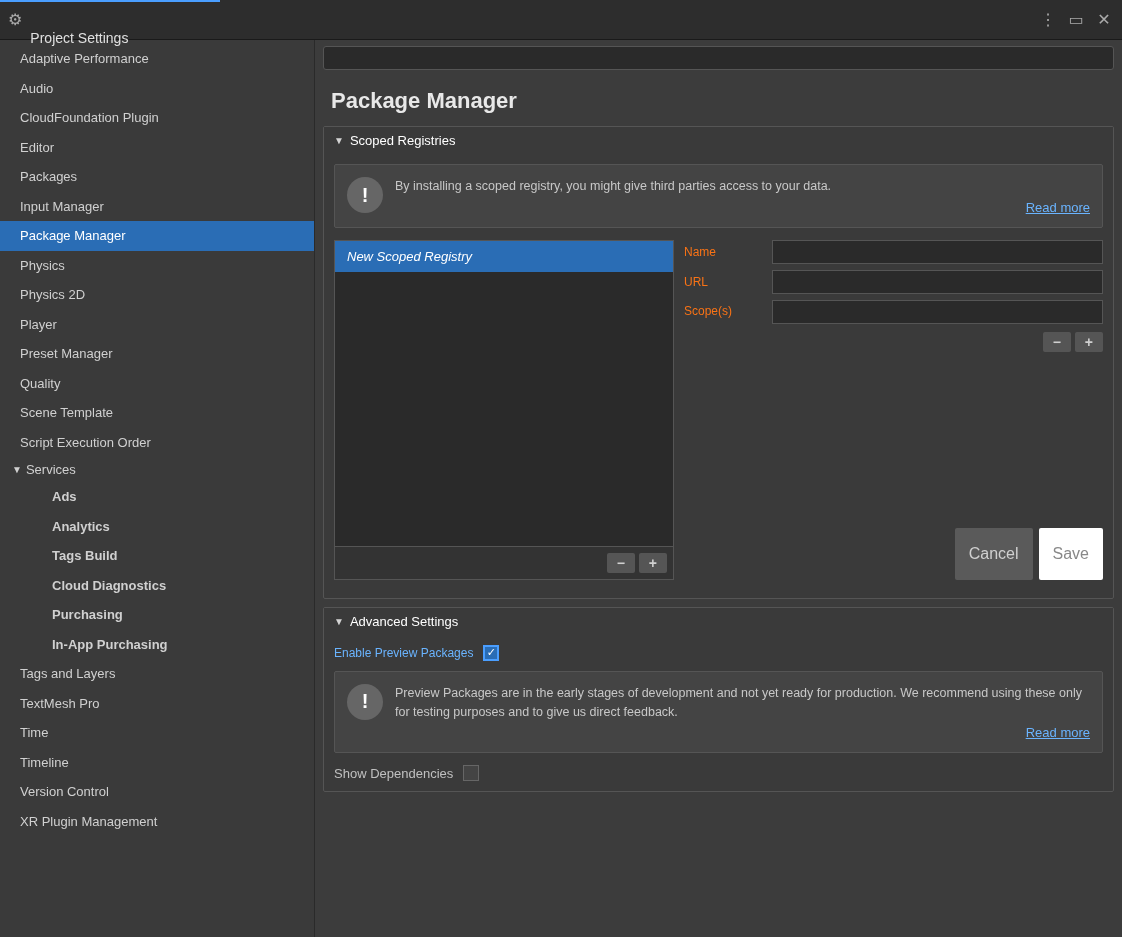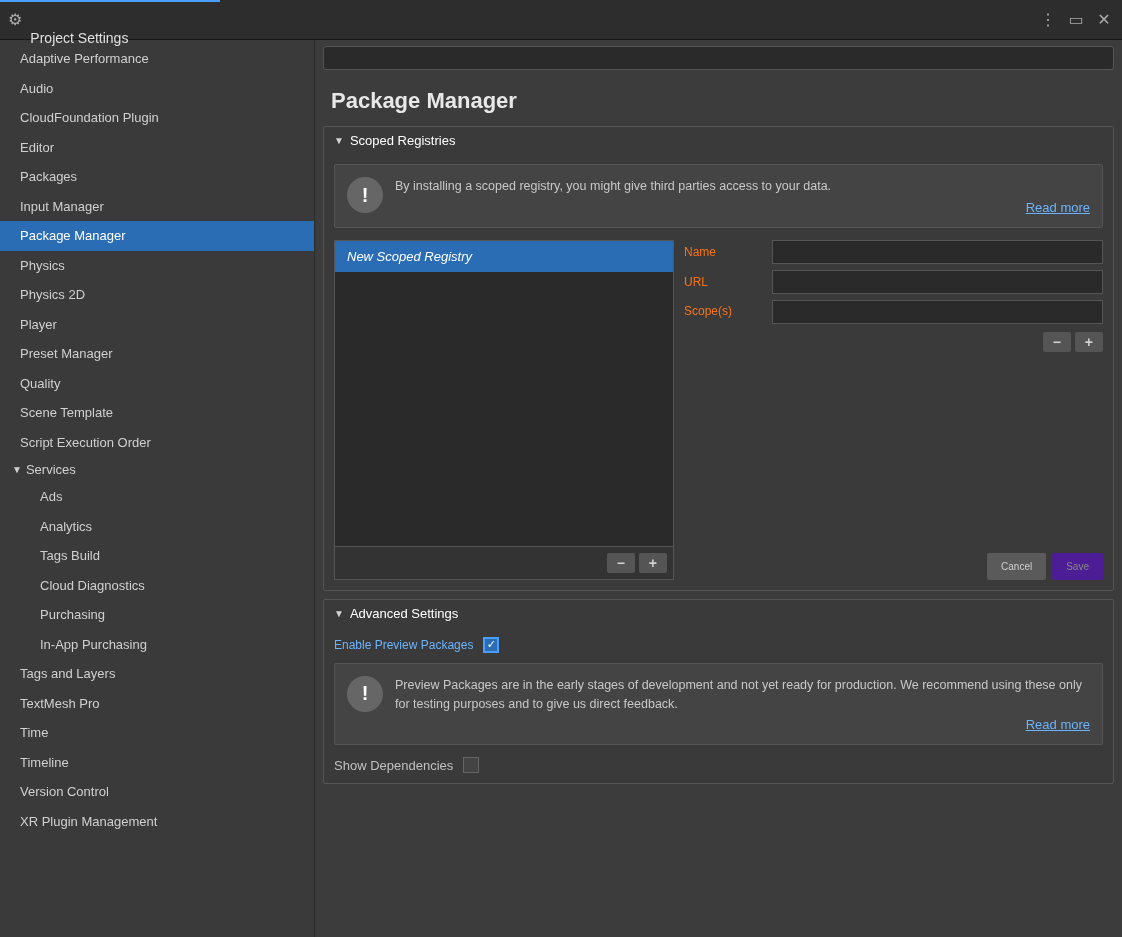--- a/index.html
+++ b/index.html
@@ -84,21 +84,22 @@
       cursor: pointer;
       color: #d0d0d0;
       white-space: nowrap;
       line-height: 1.5;
     }
     .sidebar-item.active {
       background: #2a6db5;
       color: #fff;
     }
     .sidebar-item.sub {
-      padding-left: 40px;
+      padding-left: 52px;
+      font-weight: bold;
     }
     .sidebar-section-header {
       padding: 5px 12px 5px 12px;
       cursor: pointer;
       color: #d0d0d0;
       white-space: nowrap;
       display: flex;
       align-items: center;
       gap: 4px;
     }
@@ -220,20 +221,21 @@
       text-decoration: underline;
       display: block;
       text-align: right;
       margin-top: 4px;
     }
 
     
     .registry-panel {
       display: flex;
       gap: 10px;
+      margin-bottom: 8px;
     }
     .registry-list {
       width: 340px;
       min-width: 340px;
       background: #2a2a2a;
       border: 1px solid #555;
       min-height: 340px;
       position: relative;
     }
     .registry-list-item {
@@ -284,41 +286,41 @@
       outline: none;
       height: 24px;
     }
     .form-buttons-right {
       display: flex;
       justify-content: flex-end;
       gap: 4px;
       margin-top: 4px;
     }
     .btn {
-      padding: 8px 14px;
-      font-size: 10px;
+      padding: 17px 14px;
+      font-size: 16px;
       cursor: pointer;
       border: none;
       border-radius: 2px;
       color: #d0d0d0;
     }
     .btn-sm {
       padding: 2px 10px;
       font-size: 14px;
       font-weight: bold;
     }
     .btn-dark {
       background: #555;
       color: #d0d0d0;
     }
     .btn-cancel {
       background: #5a5a5a;
     }
     .btn-save {
-      background: #4c1d95;
+      background: #ffffff;
       color: #888;
     }
 
     
     .advanced-row {
       display: flex;
       align-items: center;
       gap: 10px;
       margin-bottom: 10px;
     }

